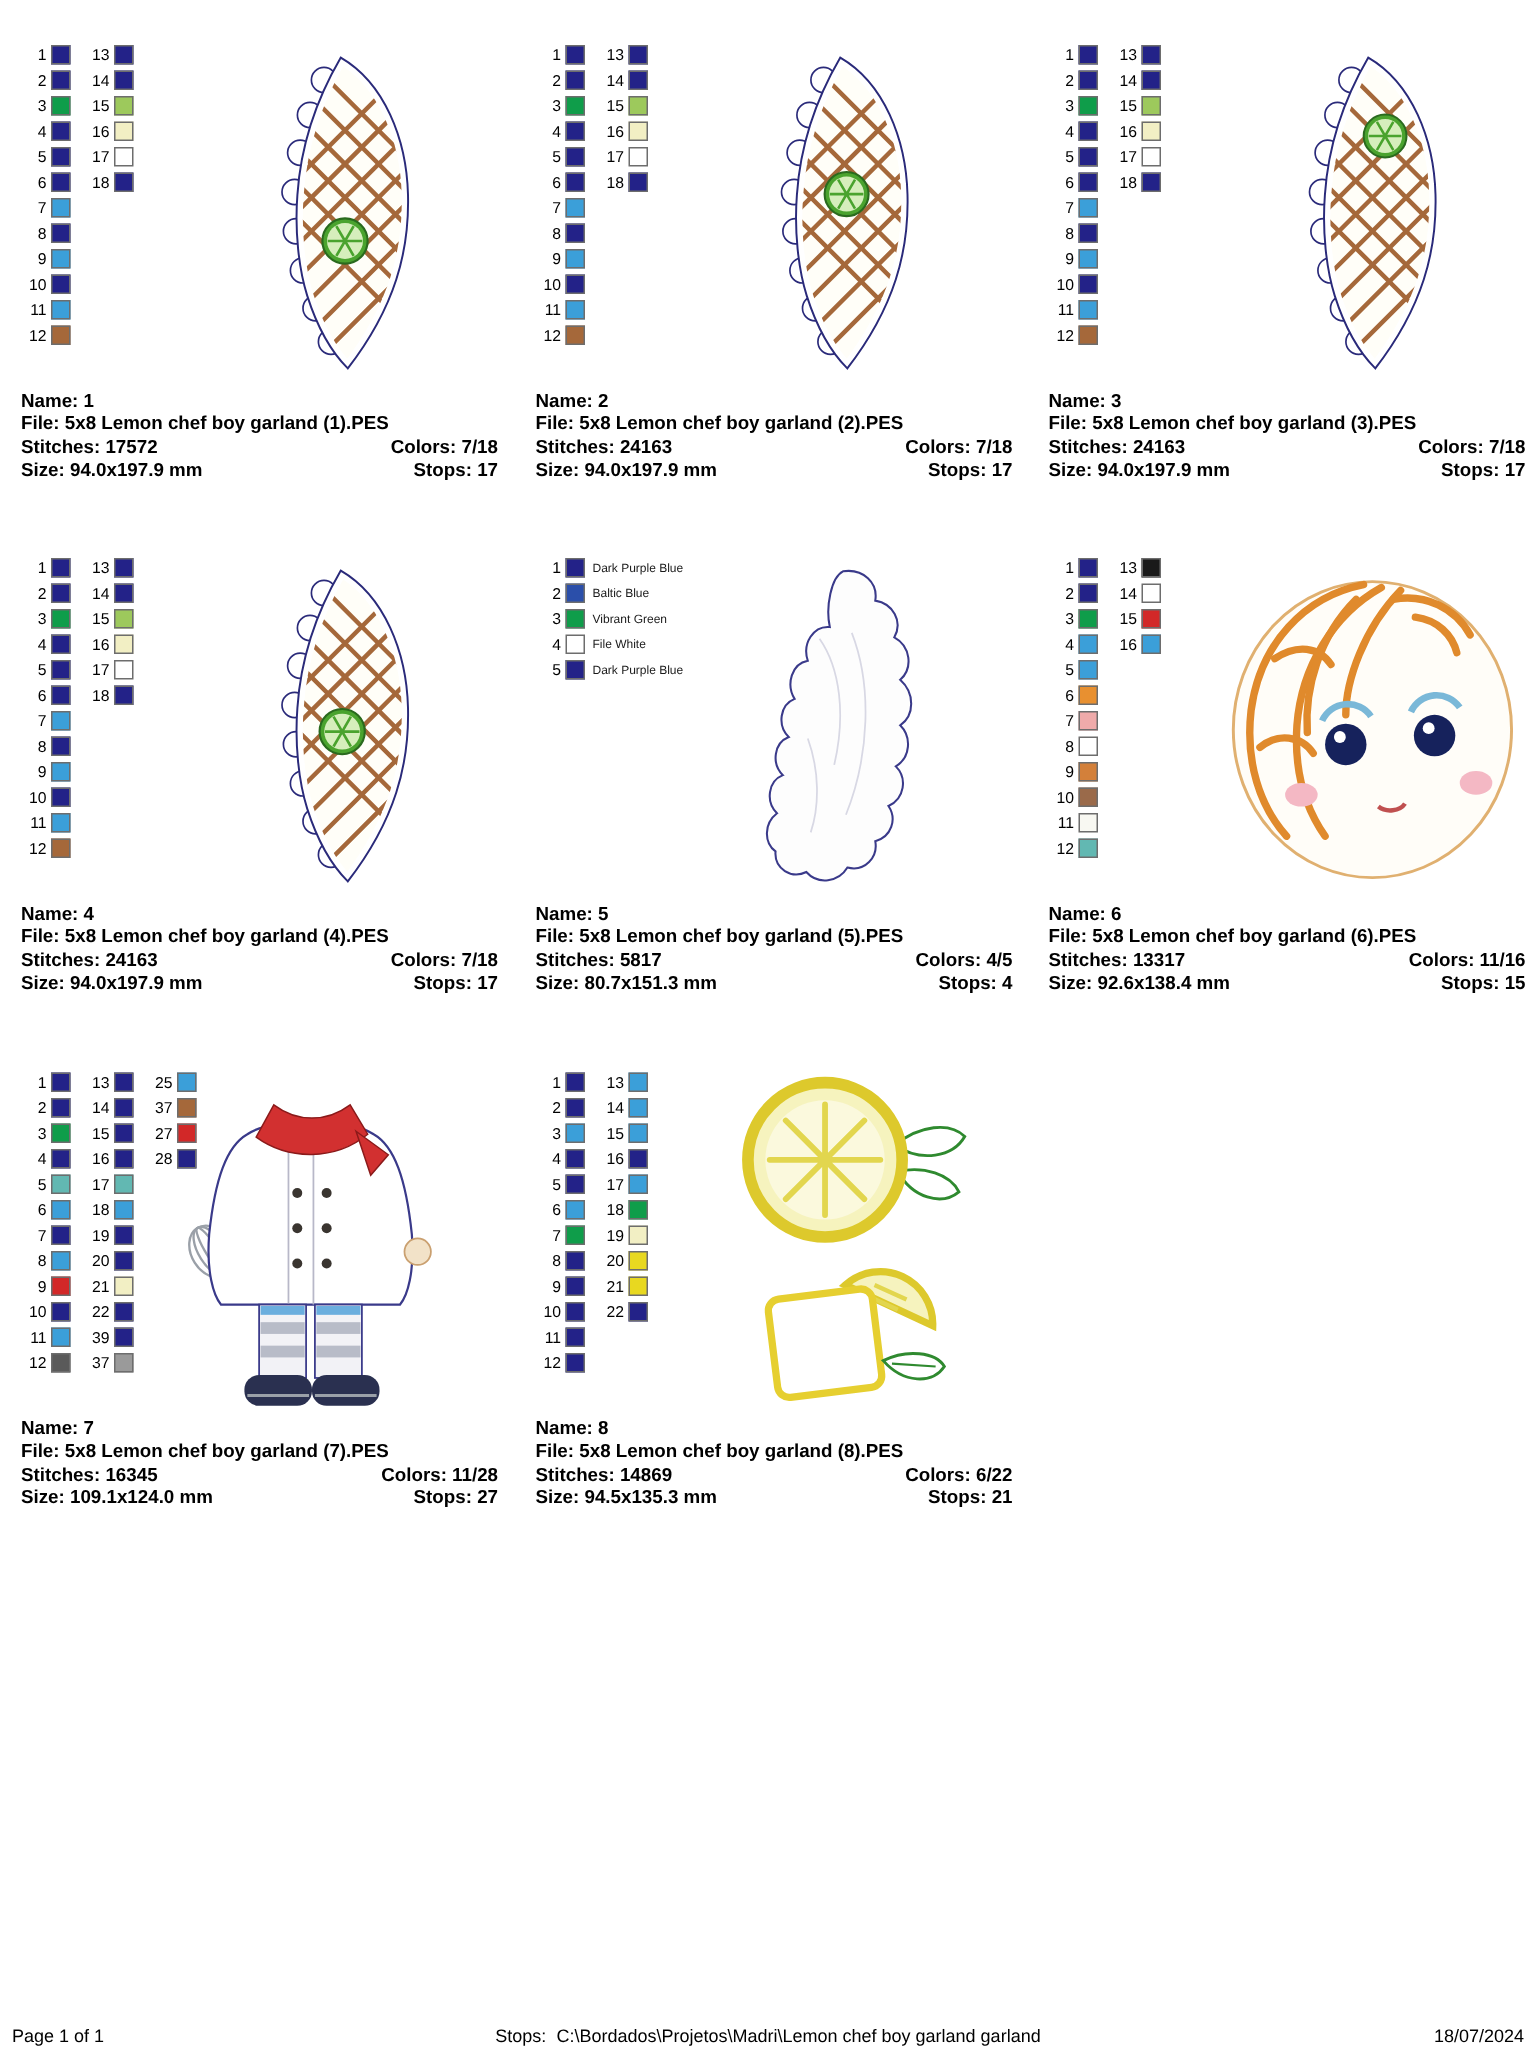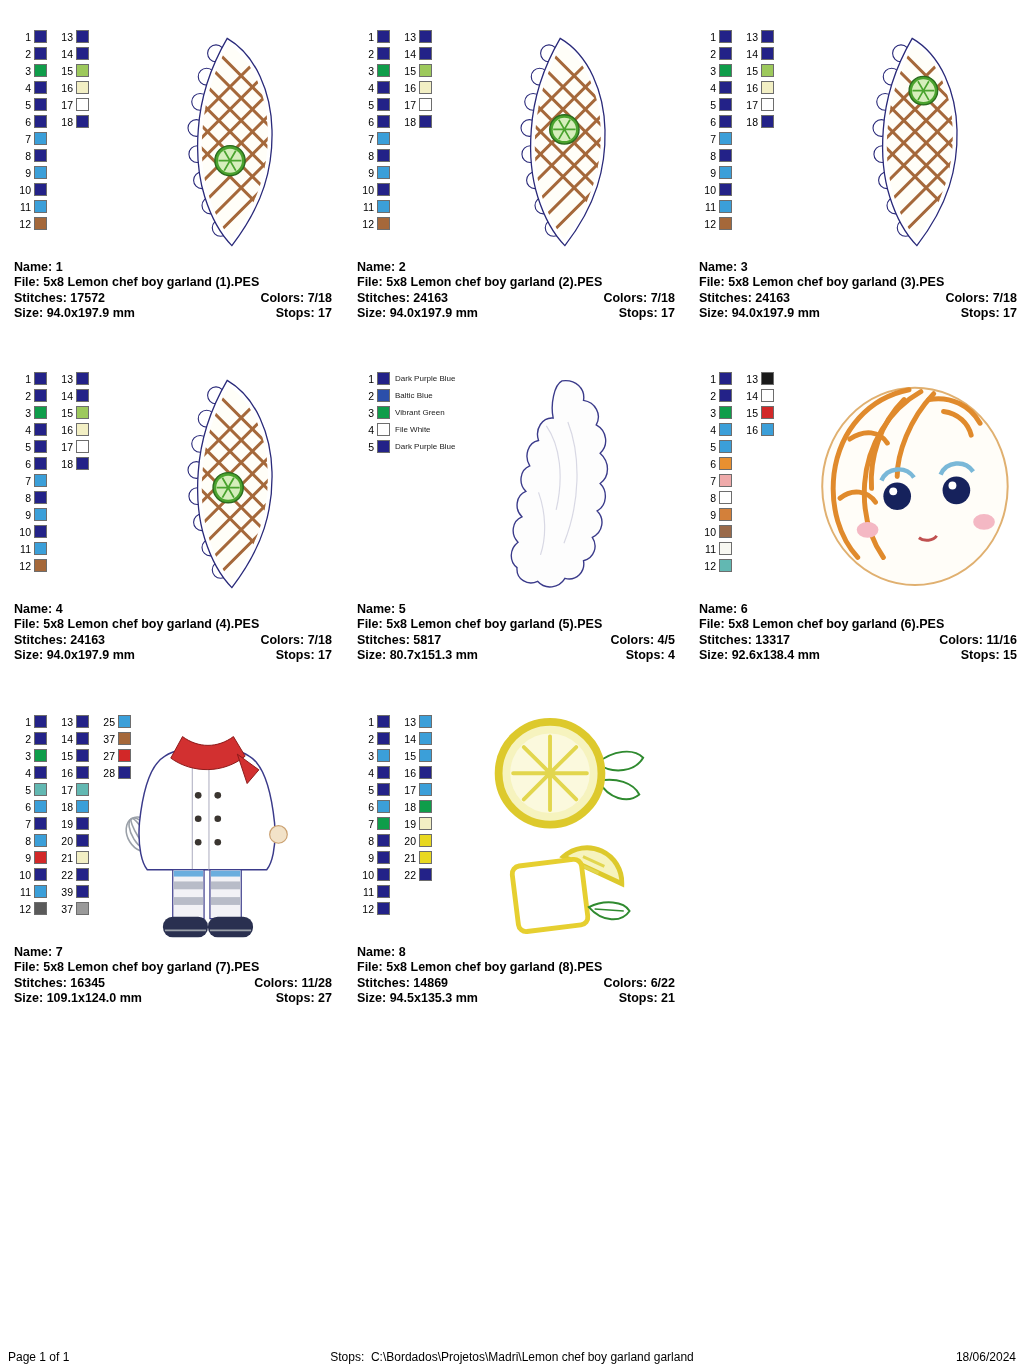--- a/index.html
+++ b/index.html
@@ -898,14 +898,14 @@
     <div class="mrow split">
         <span><span>Size:</span> <span>94.5x135.3 mm</span></span>
         <span><span>Stops:</span> <span>21</span></span>
       </div>
   </div>
 </section>
 
 <div class="footer">
   <span class="fpage">Page 1 of 1</span>
   <span class="fsource"><span>Stops:</span>&nbsp; <span>C:\Bordados\Projetos\Madri\Lemon chef boy garland garland</span></span>
-  <span class="fdate">18/06/2024</span>
+  <span class="fdate">18/07/2024</span>
 </div>
 
 </body></html>

